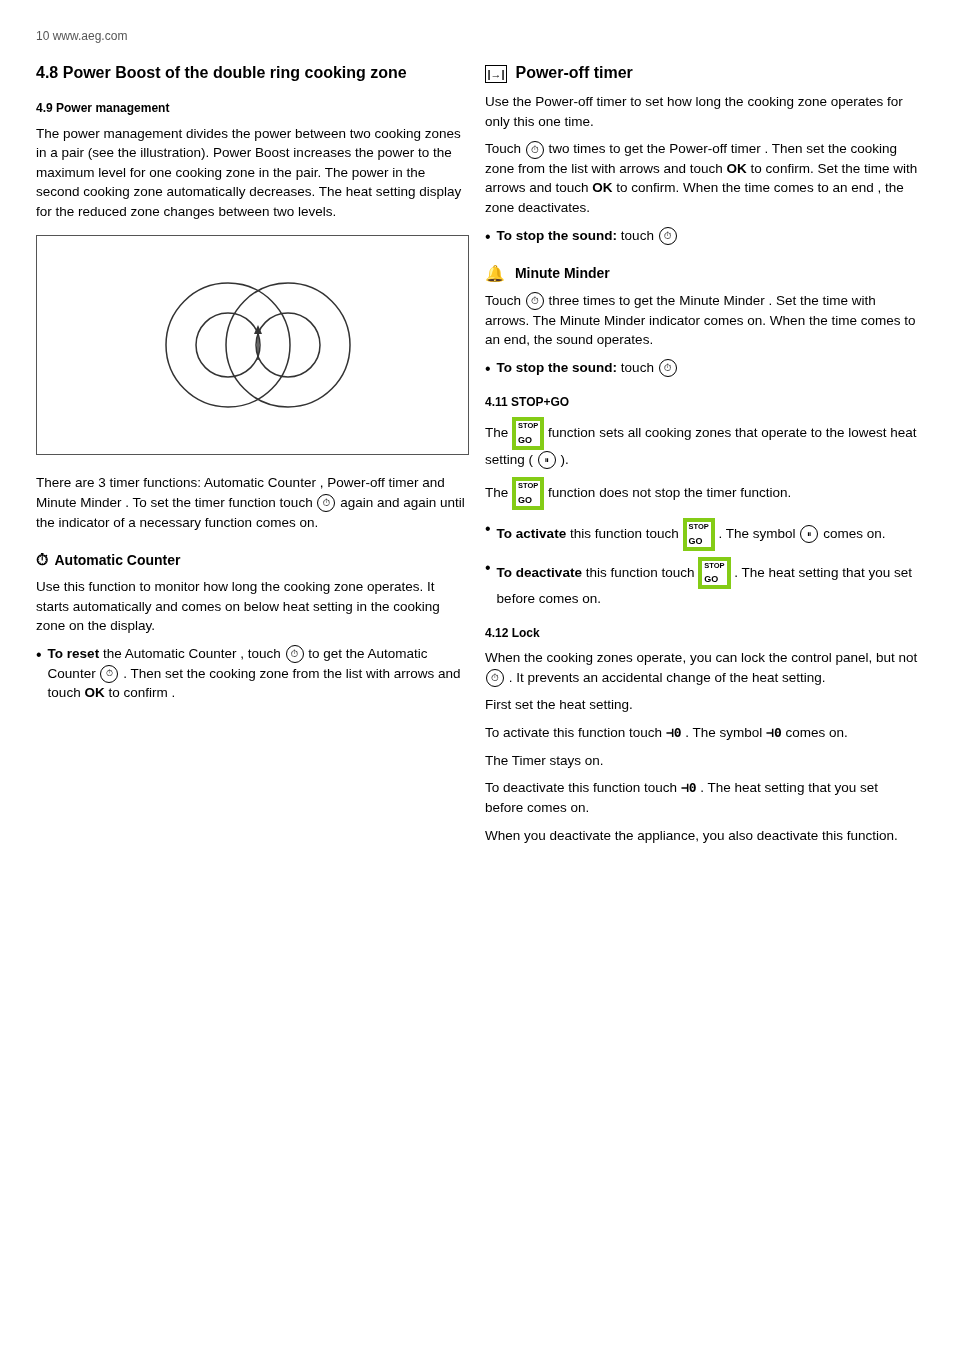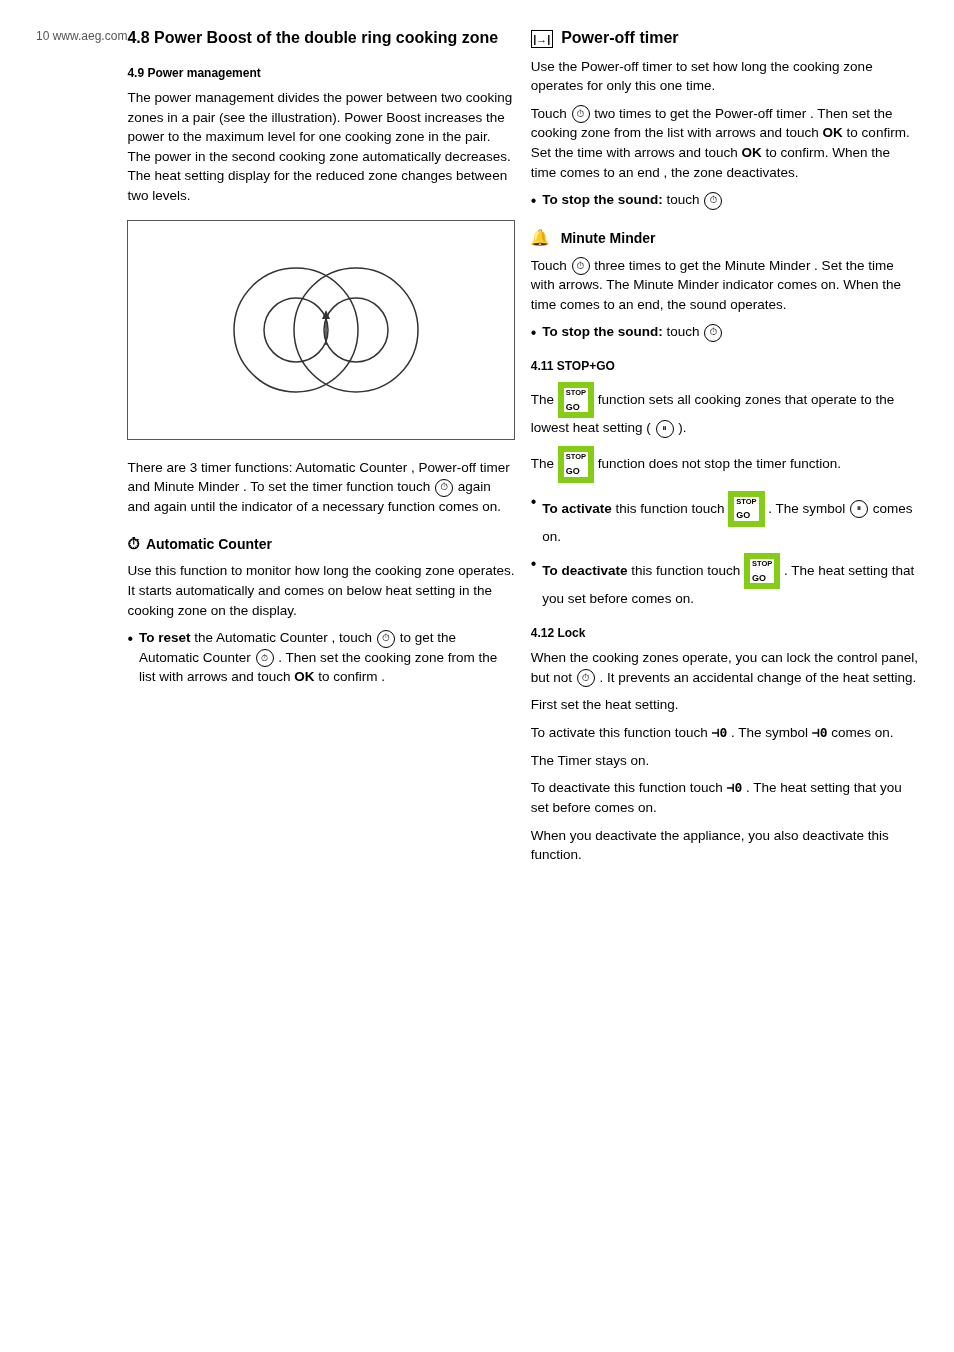--- a/index.html
+++ b/index.html
@@ -10,21 +10,21 @@
       background: #fff;
       color: #000;
       width: 954px;
       min-height: 1352px;
     }
     .page {
       width: 954px;
       min-height: 1352px;
       padding: 28px 36px 28px 36px;
       display: flex;
-      flex-direction: row;
+      flex-direction: column;
     }
     .top-bar {
       font-size: 12px;
       color: #555;
       margin-bottom: 18px;
     }
     .two-col {
       display: flex;
       gap: 16px;
       flex: 1;
@@ -115,21 +115,21 @@
       font-size: 9px;
       vertical-align: middle;
       margin: 0 1px;
     }
     .stop-go {
       display: inline-block;
       font-size: 9px;
       font-weight: bold;
       vertical-align: middle;
       position: relative;
-      border: 6px solid #84cc16;
+      border: 4px solid #84cc16;
       padding: 0 2px;
       line-height: 1.2;
     }
     .bold { font-weight: bold; }
     .section-divider {
       margin-top: 16px;
     }
     .arrow-symbol {
       display: inline-flex;
       align-items: center;

